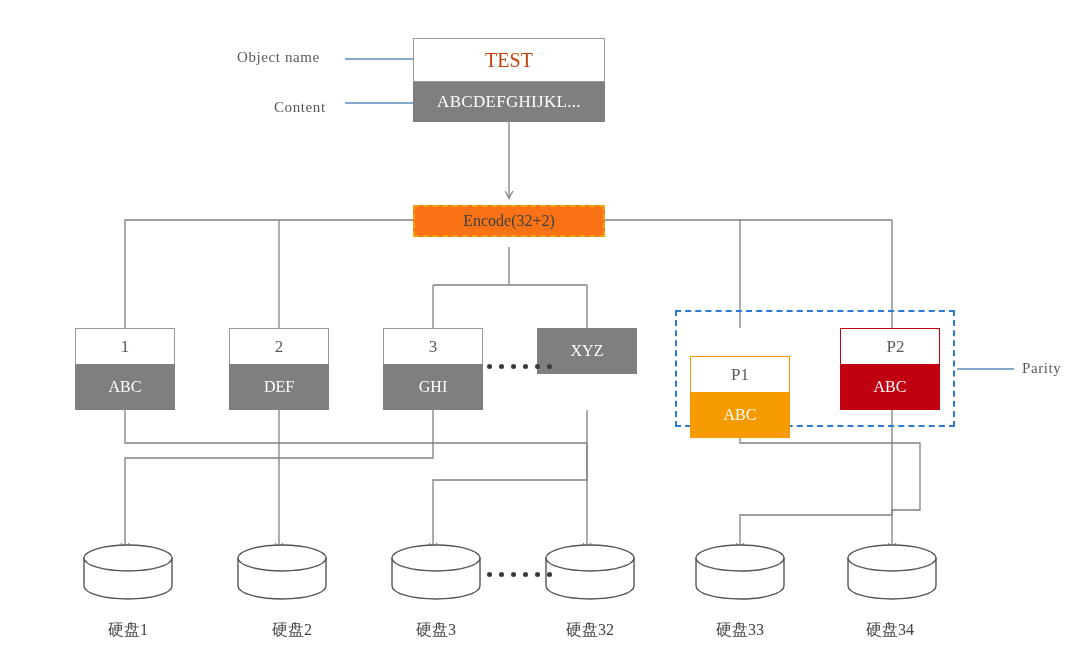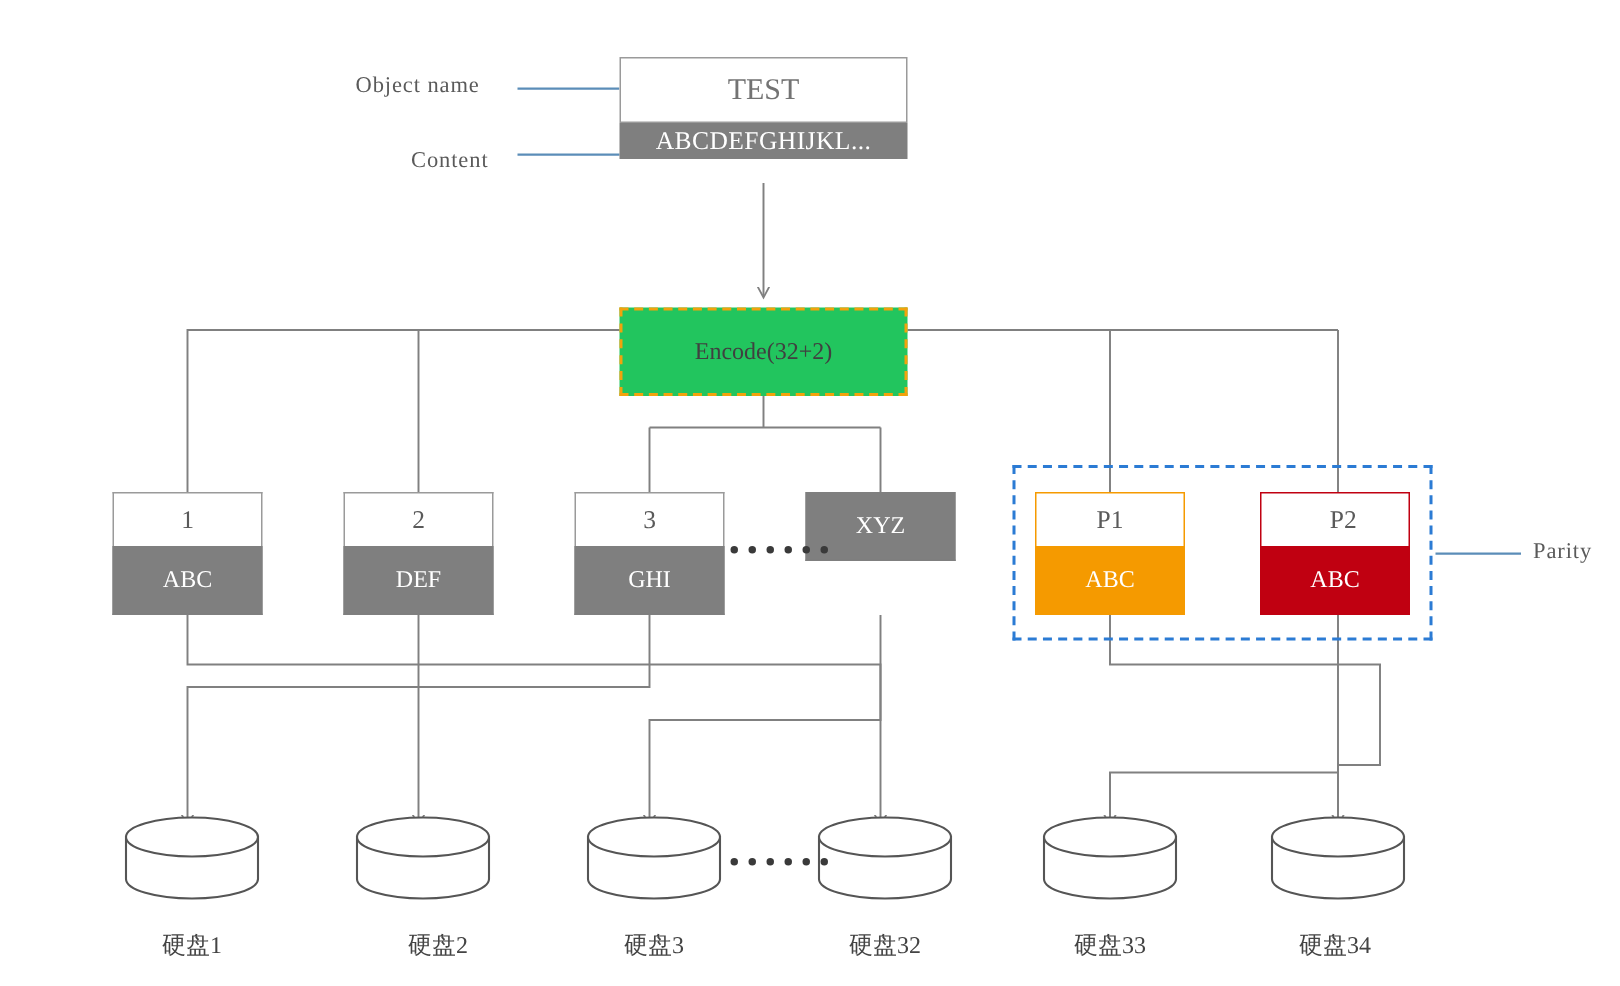--- a/index.html
+++ b/index.html
@@ -14,42 +14,42 @@
 
   svg.wires{position:absolute;left:0;top:0;width:1080px;height:657px;pointer-events:none;}
 
   .node{position:absolute;box-sizing:border-box;}
 
   
   .obj-name{
     left:413px;top:38px;width:192px;height:44px;
     background:#ffffff;border:1.5px solid #9a9a9a;
     display:flex;align-items:center;justify-content:center;
-    font-size:20px;color:#737373;
+    font-size:20px;color:#c2410c;
   }
   .obj-content{
-    left:413px;top:82px;width:192px;height:24px;
+    left:413px;top:82px;width:192px;height:40px;
     background:#7f7f7f;border:0;
     display:flex;align-items:center;justify-content:center;
     font-size:17px;color:#ffffff;letter-spacing:.3px;
   }
 
   
   .side-label{
     position:absolute;font-size:15px;color:#5a5a5a;
     letter-spacing:.6px;white-space:nowrap;
   }
   .lbl-objname{left:237px;top:49px;}
   .lbl-content{left:274px;top:99px;text-align:center;}
   .lbl-parity{left:1022px;top:360px;}
 
   
   .encode{
-    left:413px;top:205px;width:192px;height:59px;
-    background:#22c55e;border:2px dashed #f2a20c;
+    left:413px;top:205px;width:192px;height:32px;
+    background:#f97316;border:2px dashed #f2a20c;
     display:flex;align-items:center;justify-content:center;
     font-size:16px;color:#404040;
   }
 
   
   .chunk{width:100px;height:82px;top:328px;}
   .chunk .top{
     height:36px;background:#ffffff;
     border:1.3px solid #9a9a9a;border-bottom:none;
     display:flex;align-items:center;justify-content:center;
@@ -61,21 +61,21 @@
     display:flex;align-items:center;justify-content:center;
     font-size:16px;color:#ffffff;box-sizing:border-box;
   }
   .chunk.c1{left:75px;}
   .chunk.c2{left:229px;}
   .chunk.c3{left:383px;}
   .chunk.c32{left:537px;}
 
   
   .chunk.p1{left:690px;}
-  .chunk.p1 .top{border-color:#f59a00;}
+  .chunk.p1 .top{border-color:#f59a00;margin-top:28px;}
   .chunk.p1 .bot{background:#f59a00;border-color:#f59a00;}
   .chunk.p2{left:840px;}
   .chunk.p2 .top{border-color:#c00011;padding-left:11px;}
   .chunk.p2 .bot{background:#c00011;border-color:#c00011;}
 
   
   .parity-box{
     left:675px;top:310px;width:280px;height:117px;
     border:2px dashed #2b7bd4;background:transparent;
   }

